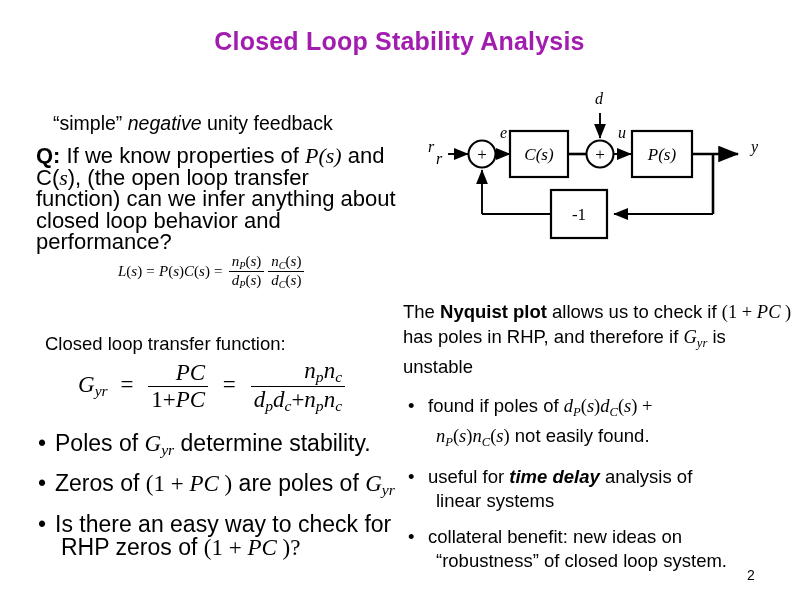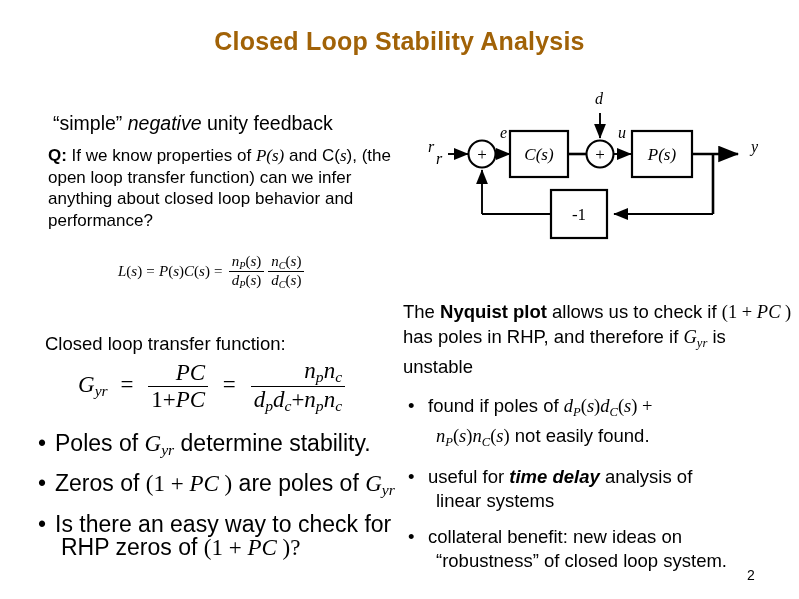--- a/index.html
+++ b/index.html
@@ -6,42 +6,42 @@
   body{
     width:799px;height:599px;background:#ffffff;
     font-family:"Liberation Sans", sans-serif;
     color:#000000;position:relative;overflow:hidden;
   }
   .slide{position:absolute;inset:0;}
 
   
   #slide-title{
     position:absolute;left:0;top:27px;width:799px;text-align:center;
-    font-size:25px;font-weight:bold;color:#a16207;letter-spacing:.2px;
+    font-size:25px;font-weight:bold;color:#a21caf;letter-spacing:.2px;
   }
 
   
   .mi{font-family:"Liberation Serif", serif;font-style:italic;}
   .mn{font-family:"Liberation Serif", serif;font-style:normal;}
   .sub{font-size:.68em;vertical-align:-0.28em;font-family:"Liberation Serif",serif;font-style:italic;}
 
   
   .frac{display:inline-block;vertical-align:middle;text-align:right;line-height:1.12;margin:0 2px;}
   .frac .num{display:block;padding:0 3px;}
   .frac .den{display:block;border-top:1.6px solid #000;padding:0 3px;}
 
   
   #heading-simple{
     position:absolute;left:53px;top:112px;font-size:19.5px;font-weight:normal;
     white-space:nowrap;
   }
   #heading-simple i{font-style:italic;}
 
   #q-paragraph{
-    position:absolute;left:48px;top:145px;width:360px;font-size:17px;
+    position:absolute;left:36px;top:145px;width:360px;font-size:22px;
     line-height:21.5px;
   }
   #q-paragraph b{font-weight:bold;}
 
   #eq-L{
     position:absolute;left:118px;top:253px;font-size:15px;
   }
 
   #cl-tf-label{
     position:absolute;left:45px;top:333px;font-size:18.5px;

